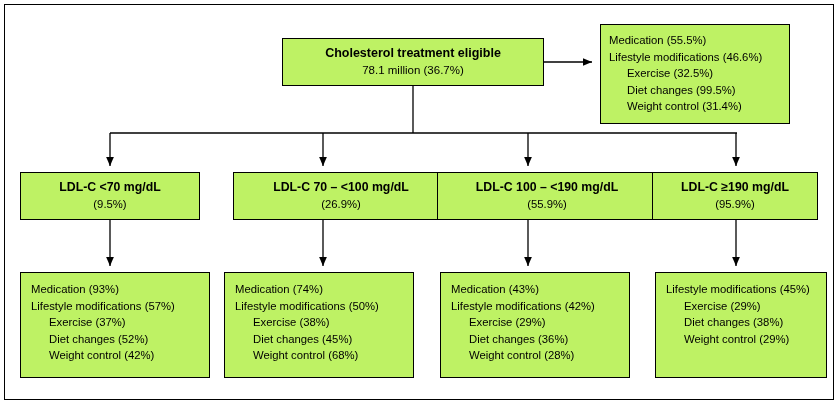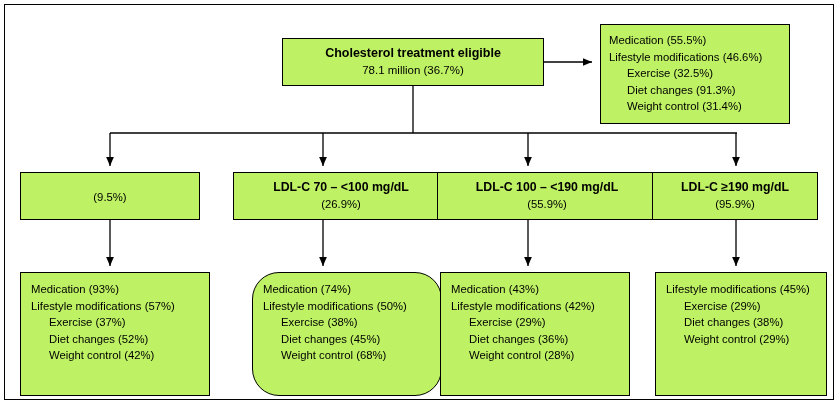--- a/index.html
+++ b/index.html
@@ -85,29 +85,29 @@
     line-height: 15px;
   }
   .cat-sub {
     font-size: 11.3px;
     color: #000;
     line-height: 15px;
     margin-top: 2px;
   }
   .leaf-box {
     top: 272px;
-    height: 124px;
+    height: 106px;
     padding: 8px 0 0 10px;
   }
   .col0 { left: 20px;  width: 180px; }
   .col1 { left: 233px; width: 216px; }
   .col2 { left: 437px; width: 220px; }
   .col3 { left: 652px; width: 166px; }
   .lcol0 { left: 20px;  width: 190px; }
-  .lcol1 { left: 252px; width: 190px; border-radius: 27px; }
+  .lcol1 { left: 224px; width: 190px; }
   .lcol2 { left: 440px; width: 190px; }
   .lcol3 { left: 655px; width: 172px; }
   svg.lines {
     position: absolute;
     left: 0;
     top: 0;
     width: 840px;
     height: 406px;
     pointer-events: none;
   }
@@ -144,25 +144,26 @@
 
   <div class="box top-box">
     <div class="top-title">Cholesterol treatment eligible</div>
     <div class="top-sub">78.1 million (36.7%)</div>
   </div>
 
   <div class="box side-box">
     <div class="detail-line">Medication (55.5%)</div>
     <div class="detail-line">Lifestyle modifications (46.6%)</div>
     <div class="detail-line indent">Exercise (32.5%)</div>
-    <div class="detail-line indent">Diet changes (91.3%)</div>
+    <div class="detail-line indent">Diet changes (99.5%)</div>
     <div class="detail-line indent">Weight control (31.4%)</div>
   </div>
 
   <div class="box cat-box col0">
+    <div class="cat-title">LDL-C &lt;70 mg/dL</div>
     <div class="cat-sub">(9.5%)</div>
   </div>
   <div class="box cat-box col1">
     <div class="cat-title">LDL-C 70 – &lt;100 mg/dL</div>
     <div class="cat-sub">(26.9%)</div>
   </div>
   <div class="box cat-box col2">
     <div class="cat-title">LDL-C 100 – &lt;190 mg/dL</div>
     <div class="cat-sub">(55.9%)</div>
   </div>

